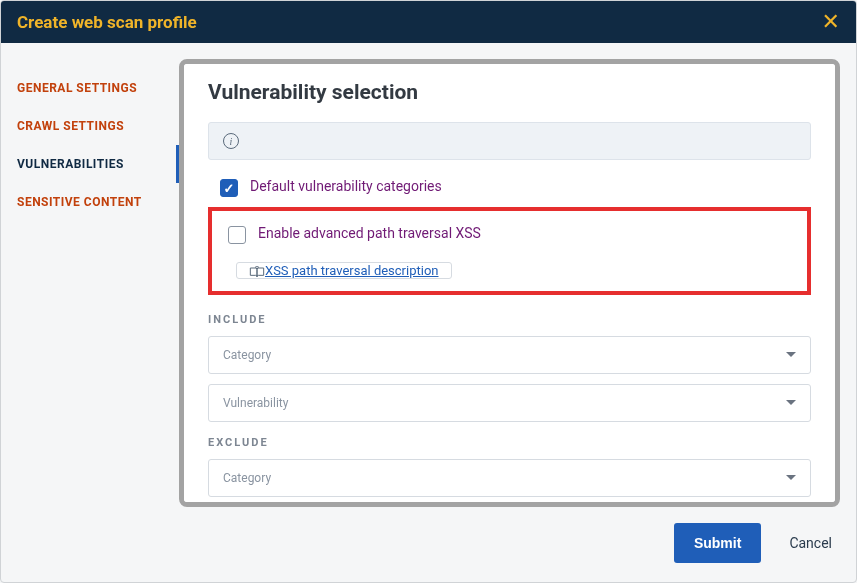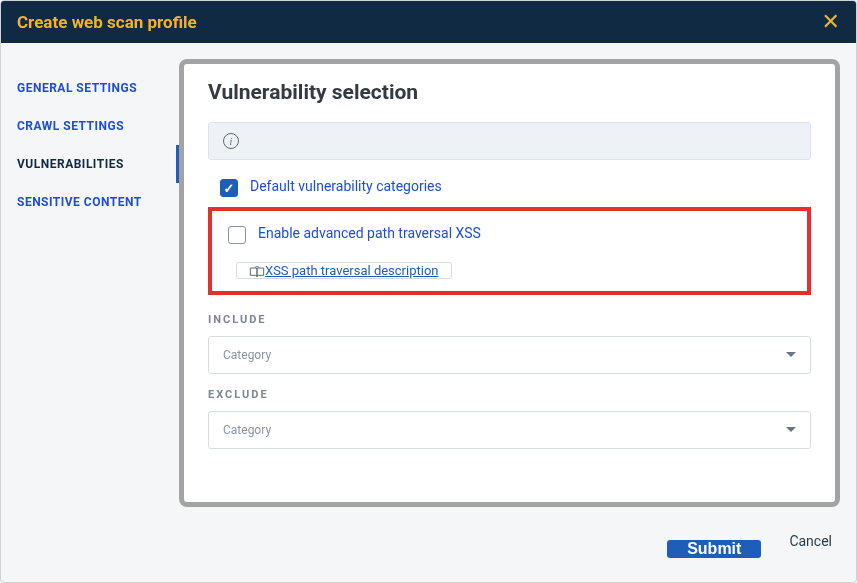--- a/index.html
+++ b/index.html
@@ -41,21 +41,21 @@
     .sidebar {
       width: 162px;
       display: flex;
       flex-direction: column;
       padding-top: 10px;
     }
     .side-item {
       font-size: 12px;
       font-weight: 700;
       letter-spacing: 0.5px;
-      color: #1d4ed8;
+      color: #c2410c;
       padding: 12px 0;
       cursor: pointer;
       border-right: 3px solid transparent;
     }
     .side-item.active {
       color: #102a43;
       border-right: 3px solid #1f5eb8;
     }
     .main {
       flex: 1;
@@ -119,21 +119,21 @@
       background: #1f5eb8;
       border-color: #1f5eb8;
       color: #fff;
     }
     .checkbox.checked::after {
       content: "✓";
       font-size: 13px;
       font-weight: bold;
     }
     .cb-text .label {
-      color: #1d4ed8;
+      color: #701a75;
       font-size: 14px;
     }
     .cb-text .sublabel {
       color: #9aa3ad;
       font-size: 12px;
       margin-top: 2px;
     }
     .highlight-box {
       border: 4px solid #e62e2e;
       padding: 8px 4px 10px 4px;
@@ -192,26 +192,25 @@
       display: flex;
       justify-content: flex-end;
       align-items: center;
       gap: 28px;
       padding: 0 24px 0 0;
     }
     .btn-primary {
       background: #1f5eb8;
       color: #fff;
       border: none;
-      padding: 0 20px;
-      font-size: 16px;
+      padding: 12px 20px;
+      font-size: 14px;
       font-weight: 600;
       border-radius: 3px;
       cursor: pointer;
-      margin-top: 17px;
     }
     .btn-cancel {
       color: #2a3b4d;
       font-size: 14px;
       cursor: pointer;
     }
   </style>
 </head>
 <body>
 
@@ -258,20 +257,24 @@
         </span>
         <span class="link-text">XSS path traversal description</span>
       </div>
     </div>
 
     <div class="section-label">INCLUDE</div>
     <div class="dropdown">
       <span>Category</span>
       <span class="caret"></span>
     </div>
+    <div class="dropdown">
+      <span>Vulnerability</span>
+      <span class="caret"></span>
+    </div>
 
     <div class="section-label">EXCLUDE</div>
     <div class="dropdown">
       <span>Category</span>
       <span class="caret"></span>
     </div>
 
   </div>
 </div>
 

